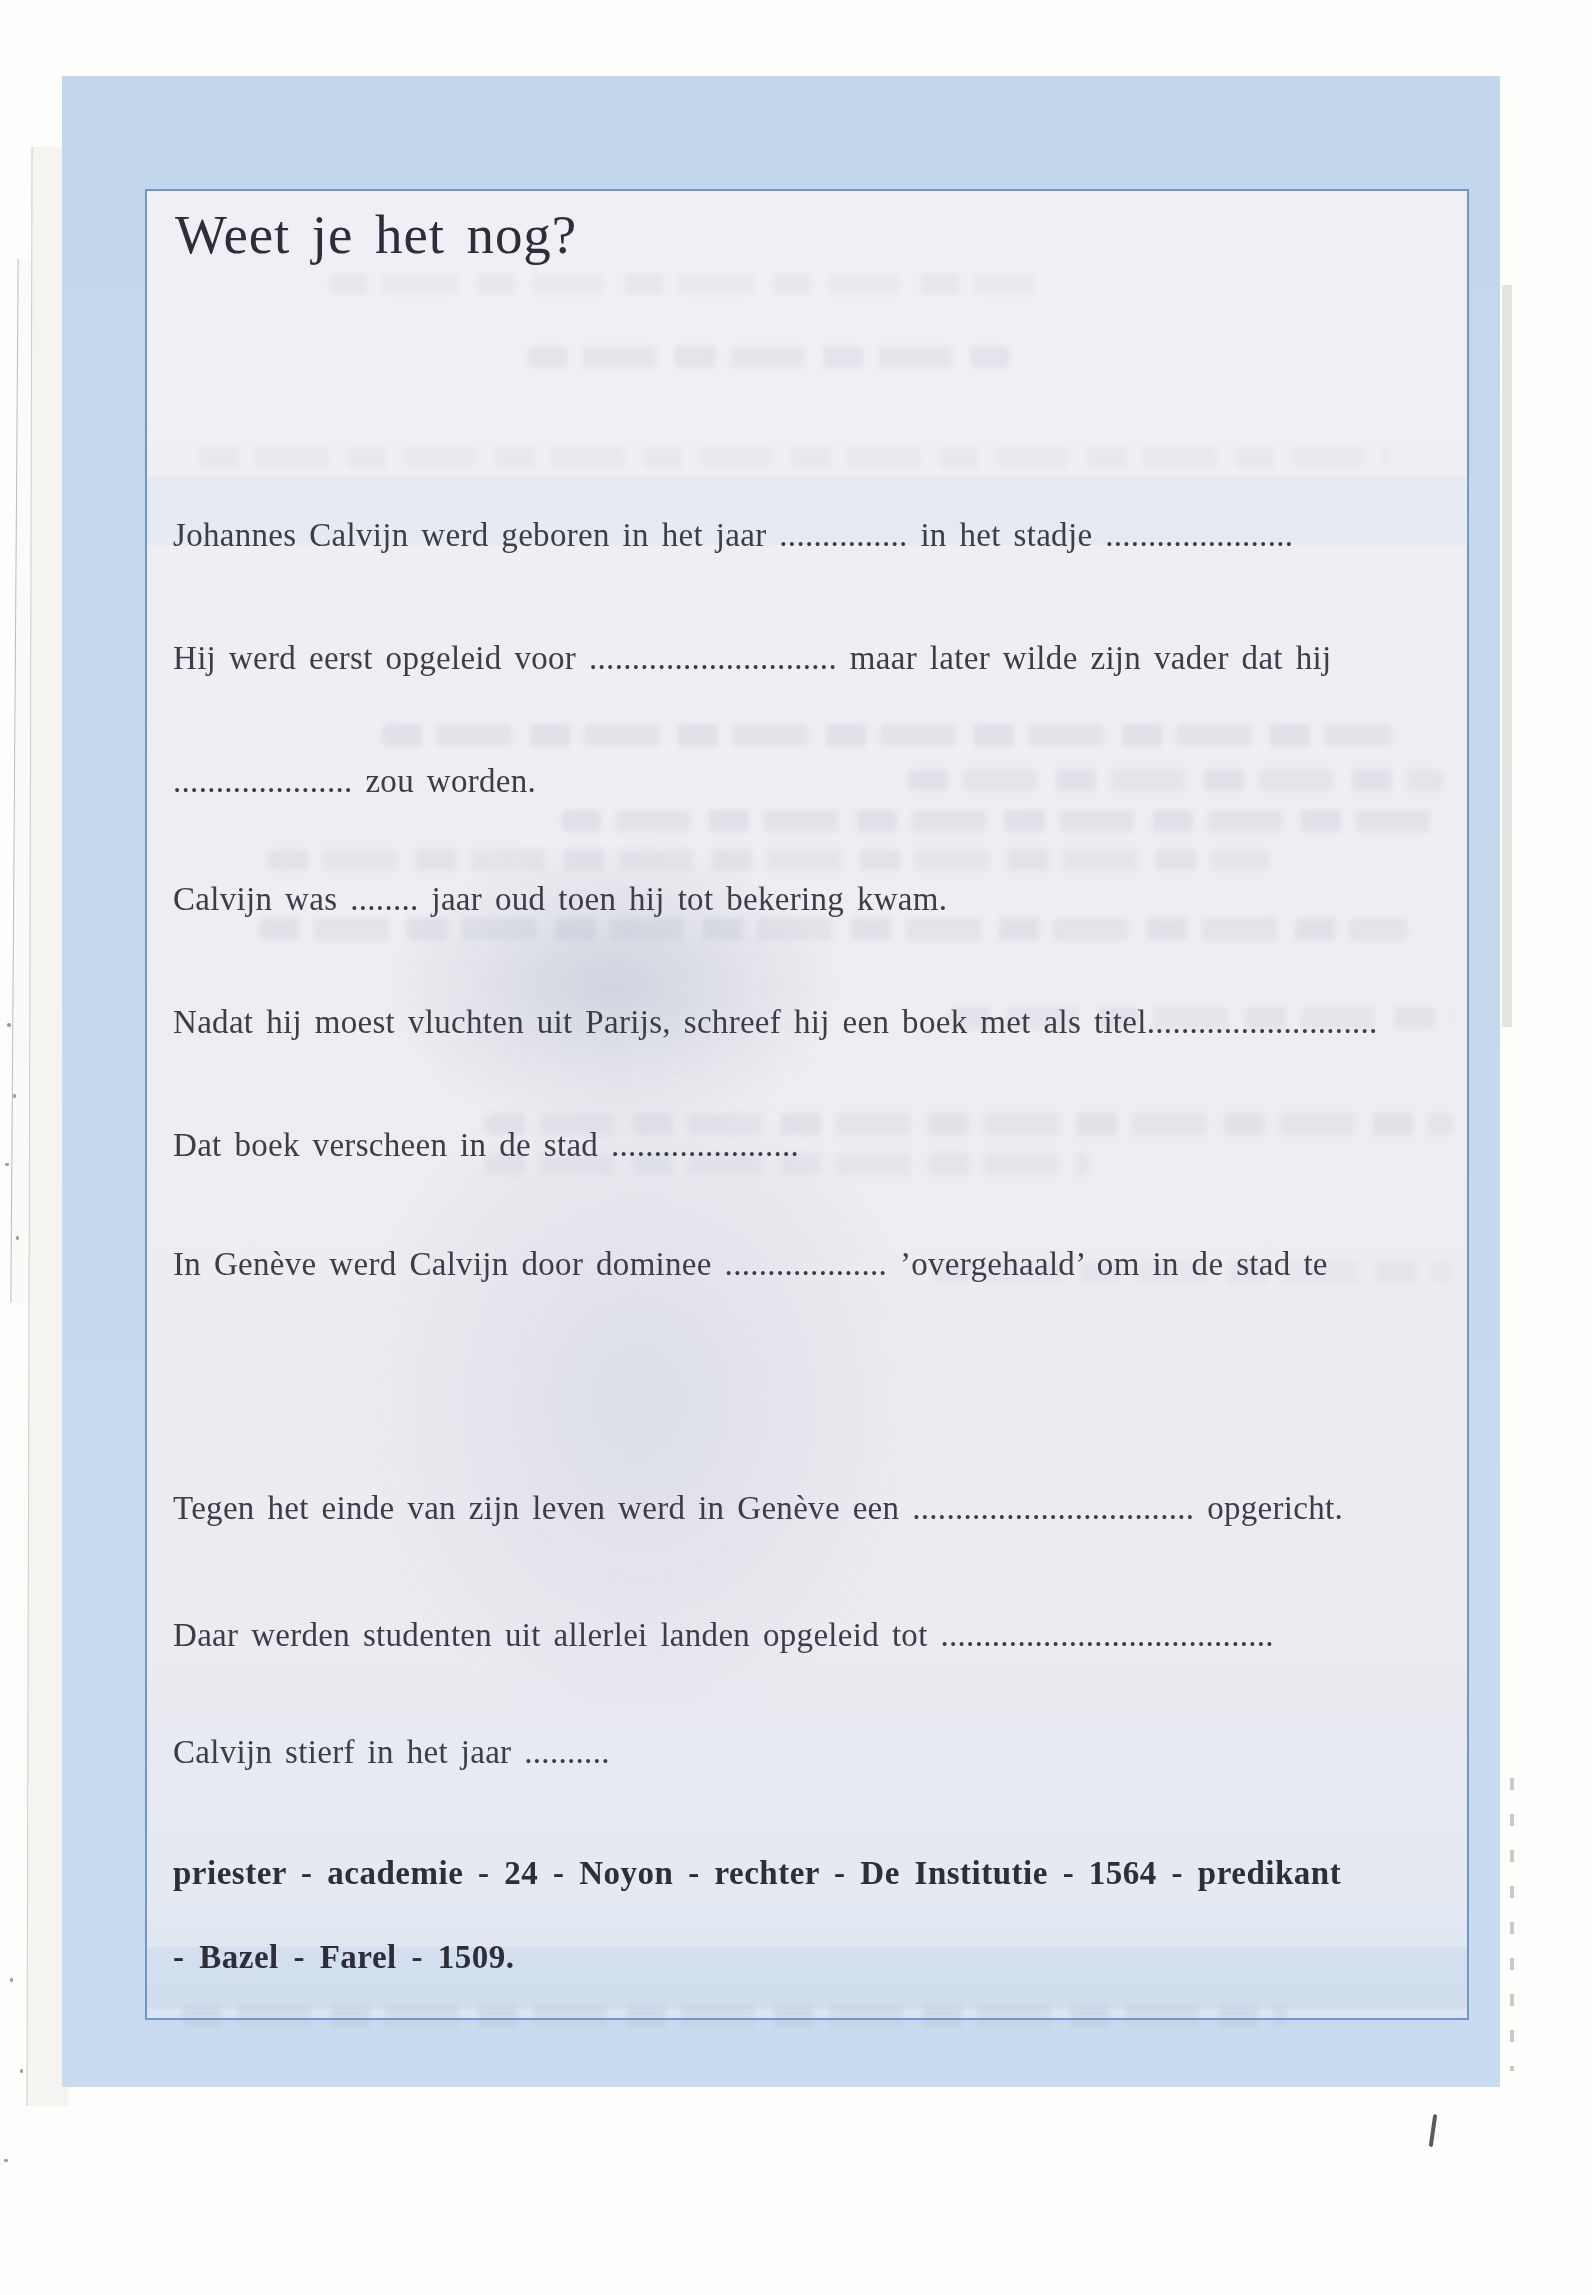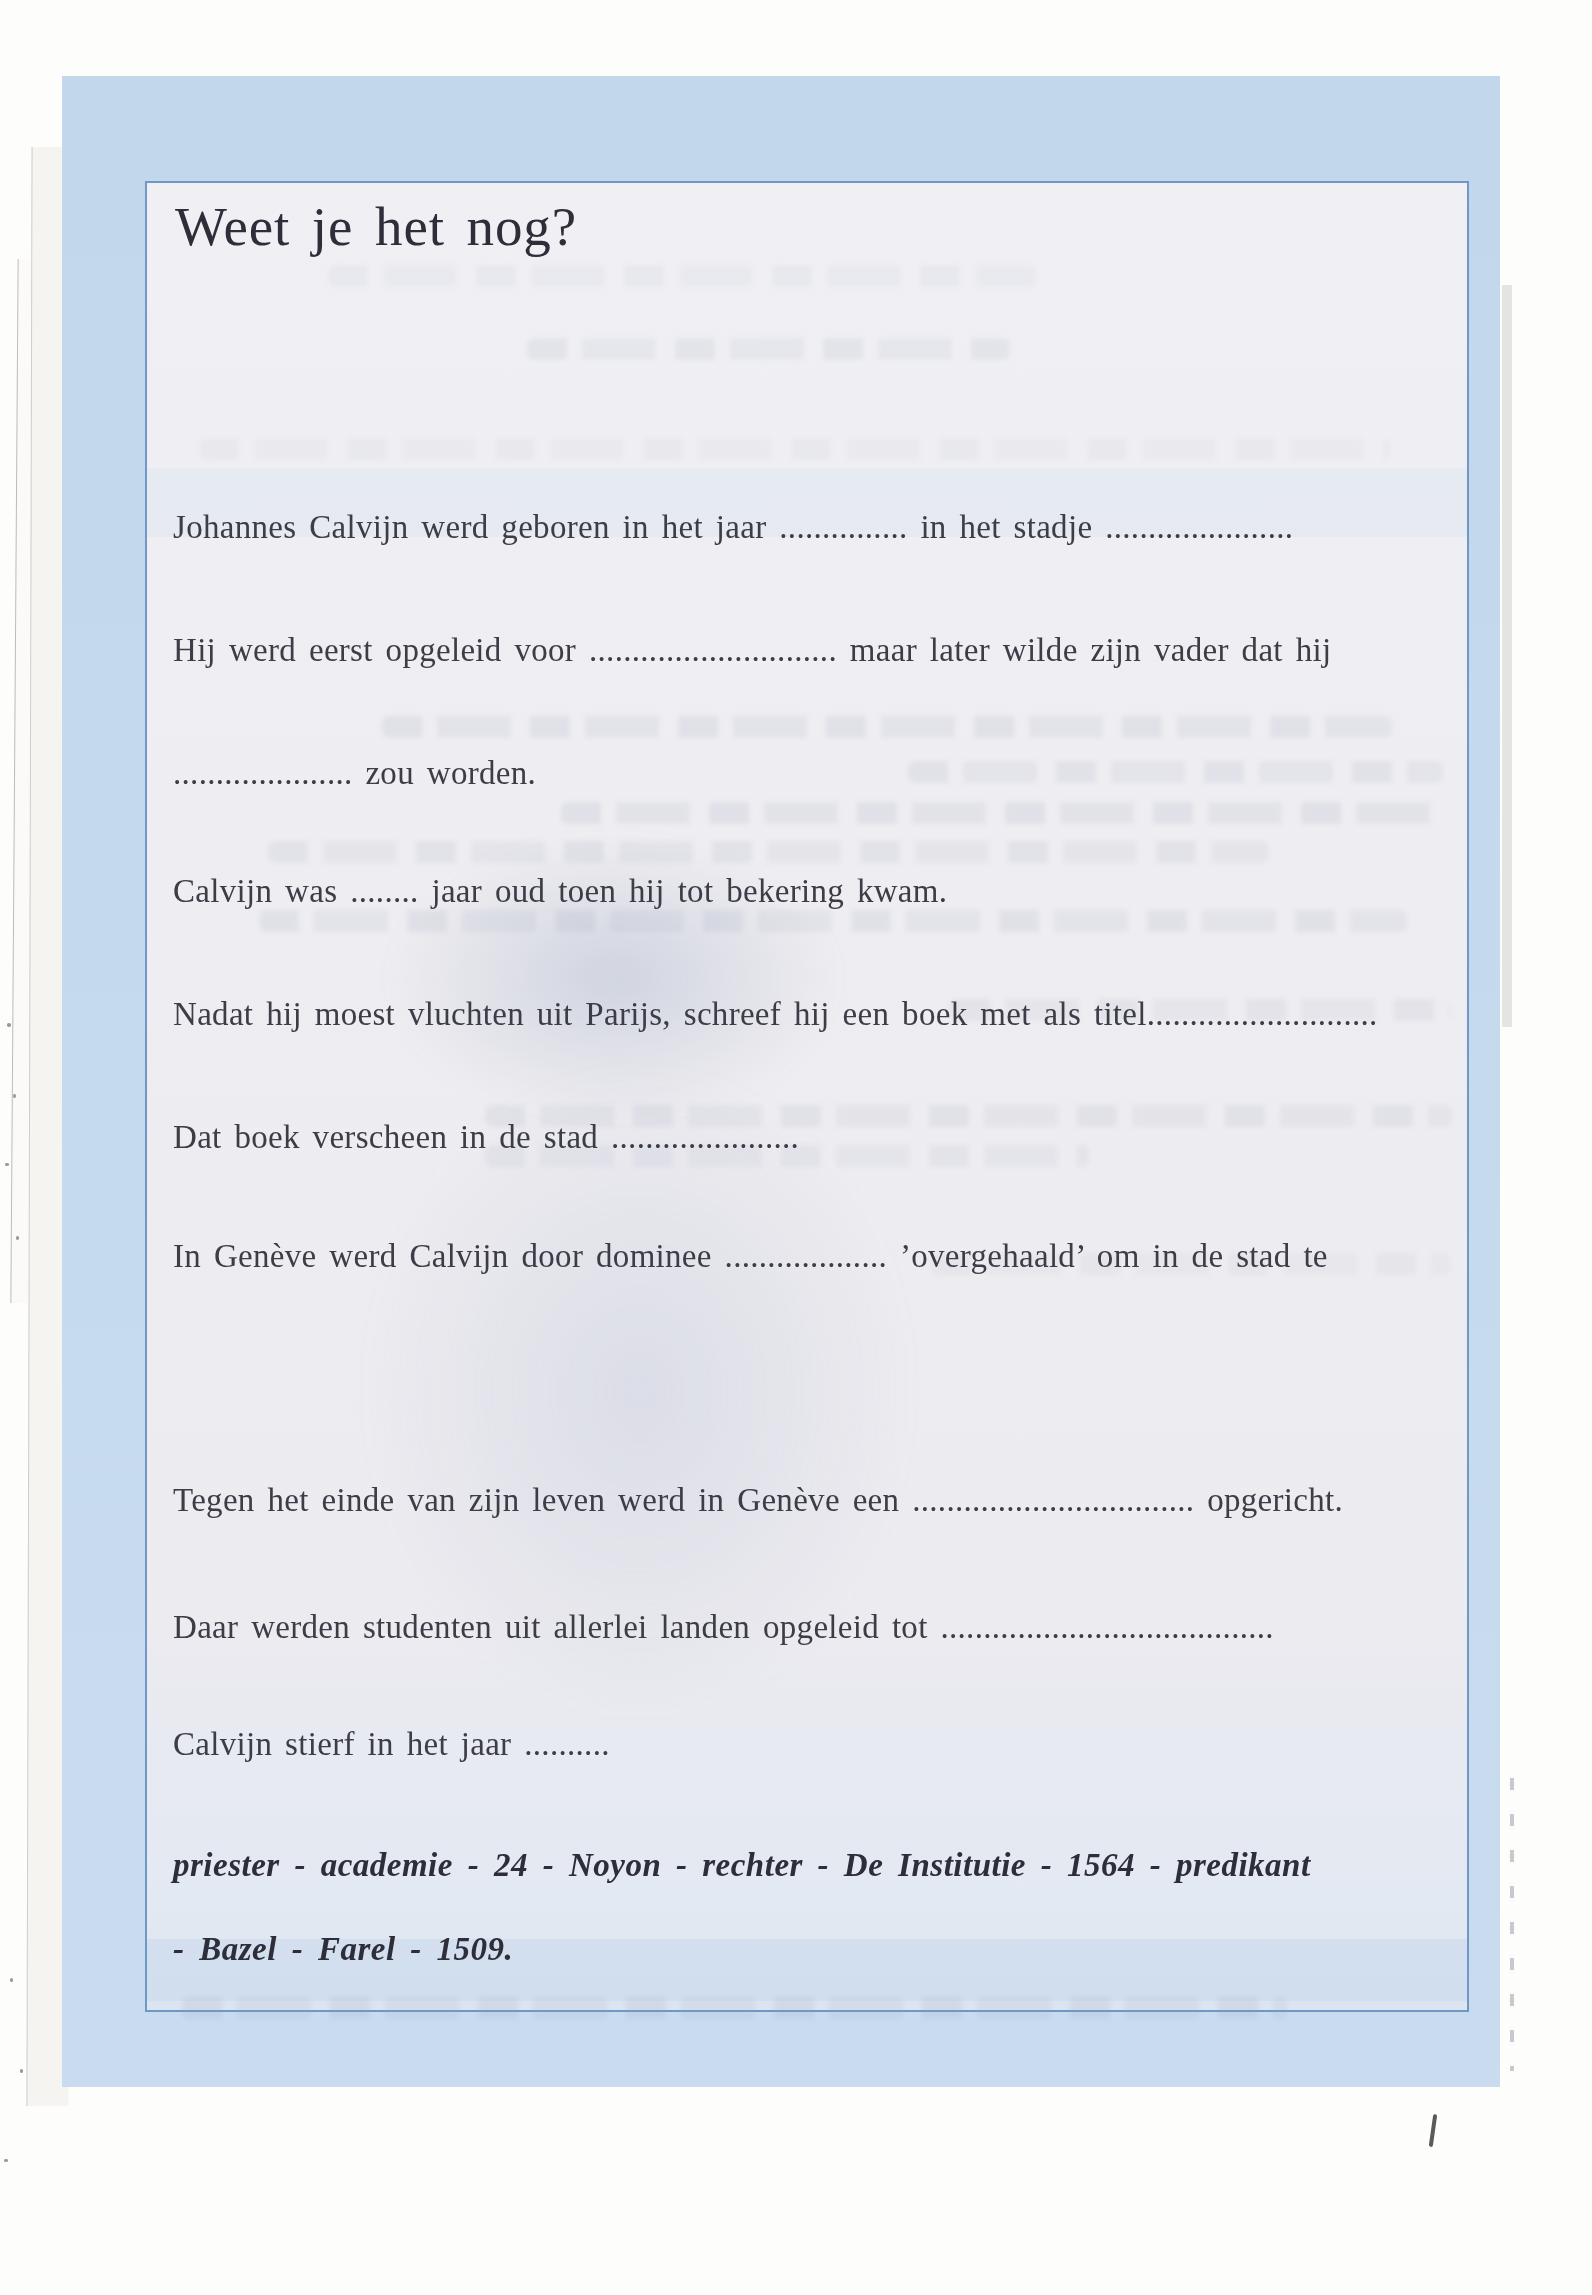--- a/index.html
+++ b/index.html
@@ -42,21 +42,21 @@
     opacity: 0.8;
   }
   .right-dashes {
     position: absolute; left: 1510px; top: 1778px;
     width: 3.5px; height: 293px;
     background: repeating-linear-gradient(180deg, #9aa0a8 0 12px, transparent 12px 36px);
     opacity: 0.55;
   }
   
   .page {
-    position: absolute; left: 145px; top: 181px;
+    position: absolute; left: 145px; top: 189px;
     width: 1324px; height: 1831px;
     box-sizing: border-box;
     border: 2.6px solid #6f98c6;
     background:
       linear-gradient(180deg,
         rgba(240,240,244,1) 0%,
         rgba(238,237,241,1) 40%,
         rgba(236,235,240,1) 78%,
         rgba(227,233,242,1) 94%,
         rgba(219,228,241,1) 100%);
@@ -93,21 +93,21 @@
     letter-spacing: 0.9px; word-spacing: 7px;
   }
   .line {
     position: absolute; left: 26px; right: 22.4px;
     font-size: 33px; color: #3d3d48;
     letter-spacing: 0.3px; word-spacing: 4.3px;
     white-space: nowrap;
   }
   .bank {
     font-weight: bold; color: #2e2e3a;
-    letter-spacing: 0.5px; word-spacing: 6px; font-style: italic;
+    letter-spacing: 0.5px; word-spacing: 6px;
   }
 
   
   .speck { position: absolute; background: #9a9a98; border-radius: 50%; }
   .squiggle {
     position: absolute; left: 1431px; top: 2114px;
     width: 3.5px; height: 33px;
     background: #5a5a58;
     border-radius: 2.6px;
     transform: rotate(8deg);

